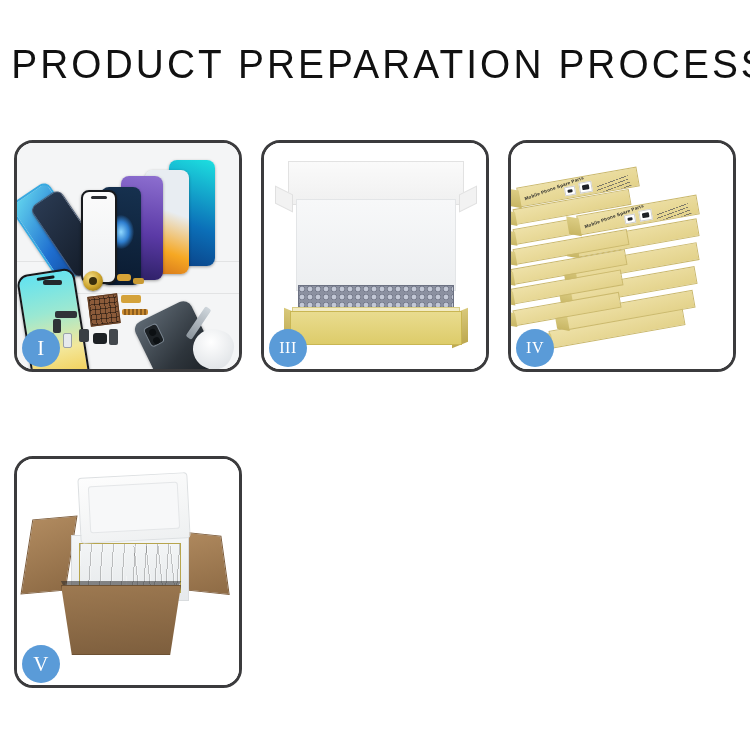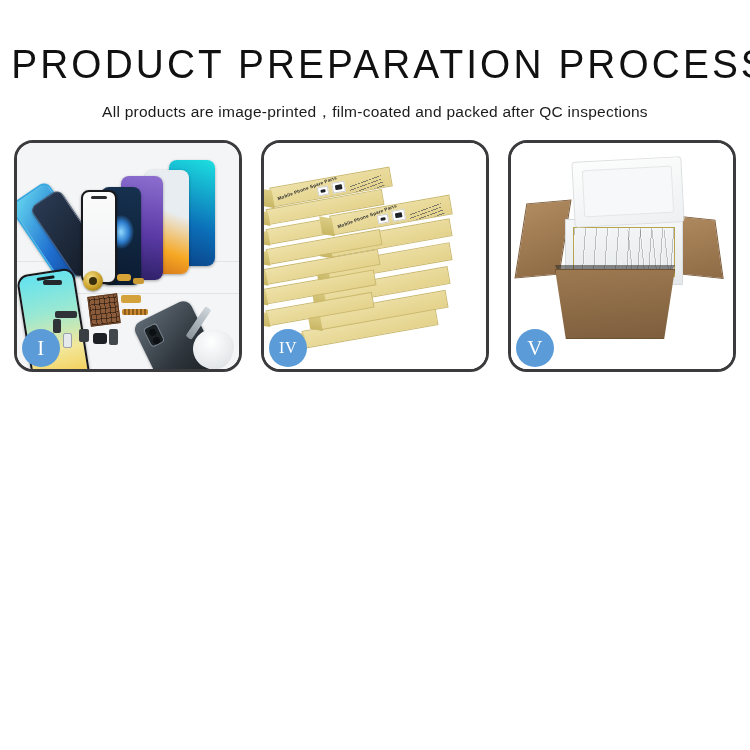--- a/index.html
+++ b/index.html
@@ -389,21 +389,20 @@
   .c6-tape.t1 { left:44px; top:104px; width:16px; height:15px; transform:skewY(14deg); }
   .c6-tape.t2 { left:46px; top:166px; width:16px; height:15px; transform:skewY(14deg); }
 </style>
 </head>
 <body>
 
 <div id="page">
 
   <div class="header">
     <div class="title">PRODUCT PREPARATION PROCESS</div>
-    <div class="subtitle">All products are image-printed，film-coated and packed after QC inspections</div>
   </div>
 
   <div class="grid">
 
     <div class="panel">
       <div class="stage p1">
         <div class="shadowline" style="top:118px"></div>
         <div class="shadowline" style="top:150px"></div>
         <div class="ph t1"></div>
         <div class="ph t1b"></div>
@@ -438,20 +437,32 @@
               <i></i>
             </div>
         </div>
         <div class="tool"></div>
         <div class="hand"></div>
       </div>
       <div class="badge">I</div>
     </div>
 
 
+    <div class="panel">
+      <div class="stage p3">
+        <div class="lid-back"></div>
+        <div class="box-inner-white"></div>
+        <div class="bubble-fill"></div>
+        <div class="box-lip"></div>
+        <div class="box-side-yellow"></div>
+        <div class="box-side-yellow r"></div>
+        <div class="box-front-yellow"></div>
+      </div>
+      <div class="badge narrow">III</div>
+    </div>
 
     <div class="panel">
       <div class="stage p4">
         <div class="kbox k-bot">
             <div class="side"></div>
           </div>
         <div class="kbox k-r5">
             <div class="side"></div>
           </div>
         <div class="kbox k-r4">

